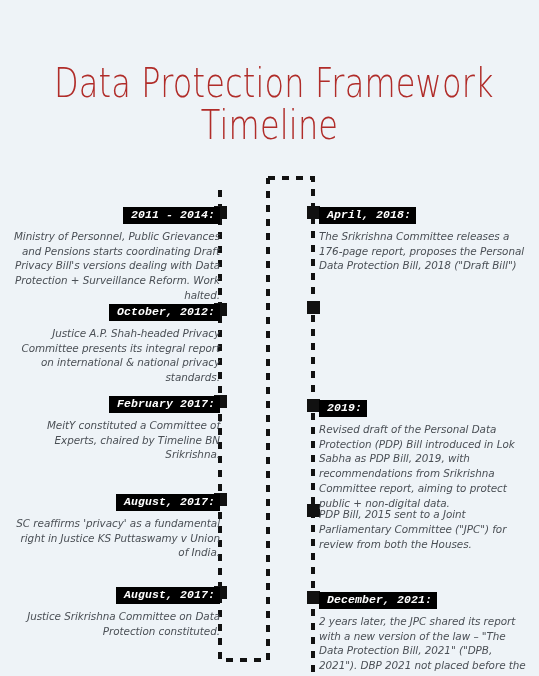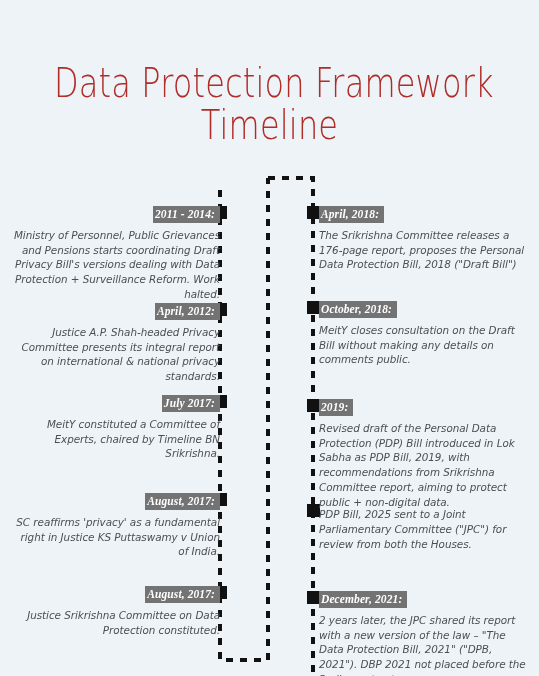--- a/index.html
+++ b/index.html
@@ -63,28 +63,28 @@
     text-align: right;
   }
   .event.right {
     left: 319px;
     width: 216px;
     text-align: left;
   }
 
   .badge {
     display: inline-block;
-    background: #737373;
+    background: #000000;
     color: #ffffff;
-    font-family: Liberation Serif, serif;
+    font-family: Liberation Mono, monospace;
     font-size: 11.5px;
     font-weight: bold;
     font-style: italic;
     letter-spacing: 0.1px;
-    padding: 2px 5px 2px 2px;
+    padding: 2px 5px 2px 8px;
     line-height: 1.12;
     white-space: nowrap;
   }
   .body-text {
     margin-top: 5px;
     color: #4a4f55;
     font-family: "DejaVu Sans", sans-serif;
     font-style: italic;
     font-size: 10.4px;
     line-height: 1.42;
@@ -134,26 +134,26 @@
 </div>
 
 <div class="col">
 
   <div class="event left" style="top:204px;">
     <span class="badge">2011 - 2014:</span>
     <div class="body-text">Ministry of Personnel, Public Grievances and Pensions starts coordinating Draft Privacy Bill's versions dealing with Data Protection + Surveillance Reform. Work halted.</div>
   </div>
 
   <div class="event left" style="top:301px;">
-    <span class="badge">April, 2012:</span>
+    <span class="badge">October, 2012:</span>
     <div class="body-text">Justice A.P. Shah-headed Privacy Committee presents its integral report on international &amp; national privacy standards.</div>
   </div>
 
   <div class="event left" style="top:393px;">
-    <span class="badge">July 2017:</span>
+    <span class="badge">February 2017:</span>
     <div class="body-text">MeitY constituted a Committee of Experts, chaired by Timeline BN Srikrishna.</div>
   </div>
 
   <div class="event left" style="top:491px;">
     <span class="badge">August, 2017:</span>
     <div class="body-text">SC reaffirms 'privacy' as a fundamental right in Justice KS Puttaswamy v Union of India.</div>
   </div>
 
   <div class="event left" style="top:584px;">
     <span class="badge">August, 2017:</span>
@@ -162,32 +162,28 @@
 
 </div>
 
 <div class="col">
 
   <div class="event right" style="top:204px;">
     <span class="badge">April, 2018:</span>
     <div class="body-text">The Srikrishna Committee releases a 176-page report, proposes the Personal Data Protection Bill, 2018 ("Draft Bill")</div>
   </div>
 
-  <div class="event right" style="top:299px;">
-    <span class="badge">October, 2018:</span>
-    <div class="body-text">MeitY closes consultation on the Draft Bill without making any details on comments public.</div>
-  </div>
 
   <div class="event right" style="top:397px;">
     <span class="badge">2019:</span>
     <div class="body-text">Revised draft of the Personal Data Protection (PDP) Bill introduced in Lok Sabha as PDP Bill, 2019, with recommendations from Srikrishna Committee report, aiming to protect public + non-digital data.</div>
   </div>
 
   <div class="event right" style="top:502px;">
-    <div class="body-text">PDP Bill, 2025 sent to a Joint Parliamentary Committee ("JPC") for review from both the Houses.</div>
+    <div class="body-text">PDP Bill, 2015 sent to a Joint Parliamentary Committee ("JPC") for review from both the Houses.</div>
   </div>
 
   <div class="event right" style="top:589px;">
     <span class="badge">December, 2021:</span>
     <div class="body-text">2 years later, the JPC shared its report with a new version of the law – "The Data Protection Bill, 2021" ("DPB, 2021"). DBP 2021 not placed before the Parliament yet.</div>
   </div>
 
 </div>
 
 </body></html>

